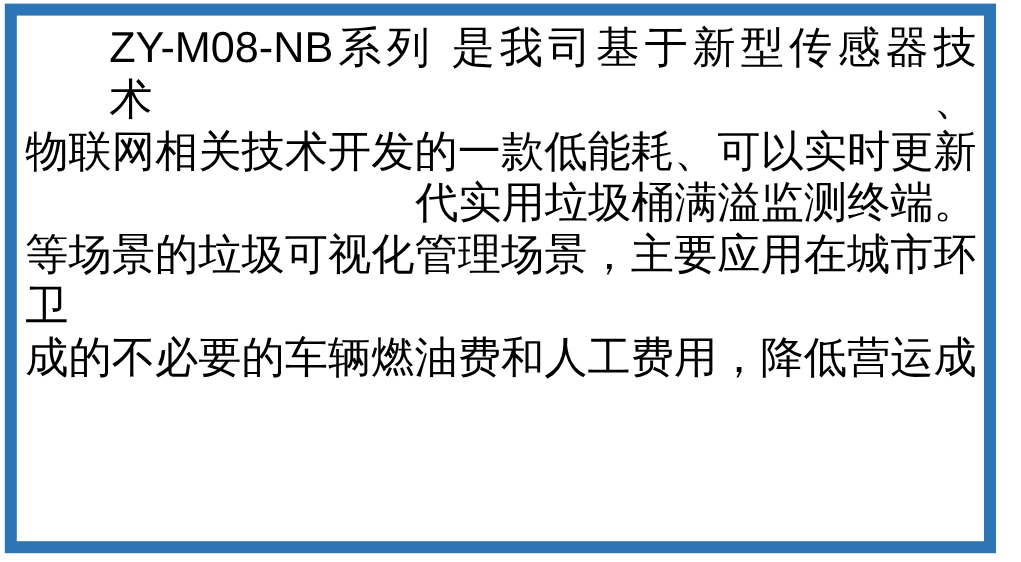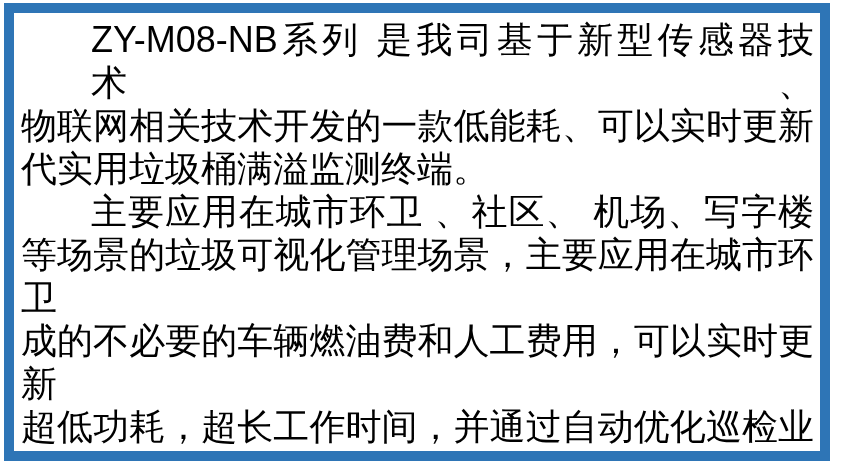--- a/index.html
+++ b/index.html
@@ -31,38 +31,36 @@
   }
   .content {
     padding: 5px 6px 0 7px;
     font-size: 36px;
     line-height: 43px;
     color: var(--ink);
     font-weight: 400;
     letter-spacing: 0;
   }
   .line {
-    text-align: left;
+    text-align: right;
     white-space: pre;
   }
   .line.justify {
     white-space: normal;
     text-align: justify;
     text-align-last: justify;
   }
   .line.indent {
     padding-left: 70px;
   }
 </style>
 </head>
 <body>
 
 <div class="frame">
   <div class="content">
       <div class="line justify indent">ZY-M08-NB系列 是我司基于新型传感器技术、</div>
       <div class="line justify">物联网相关技术开发的一款低能耗、可以实时更新</div>
       <div class="line">代实用垃圾桶满溢监测终端。</div>
-      <div class="line justify indent">主要应用在城市环卫 、社区、 机场、写字楼</div>
       <div class="line justify">等场景的垃圾可视化管理场景，主要应用在城市环卫</div>
-      <div class="line justify">成的不必要的车辆燃油费和人工费用，可以实时更新</div>
-      <div class="line justify">超低功耗，超长工作时间，并通过自动优化巡检业</div>
+      <div class="line justify">成的不必要的车辆燃油费和人工费用，降低营运成</div>
     </div>
 </div>
 
 </body></html>

